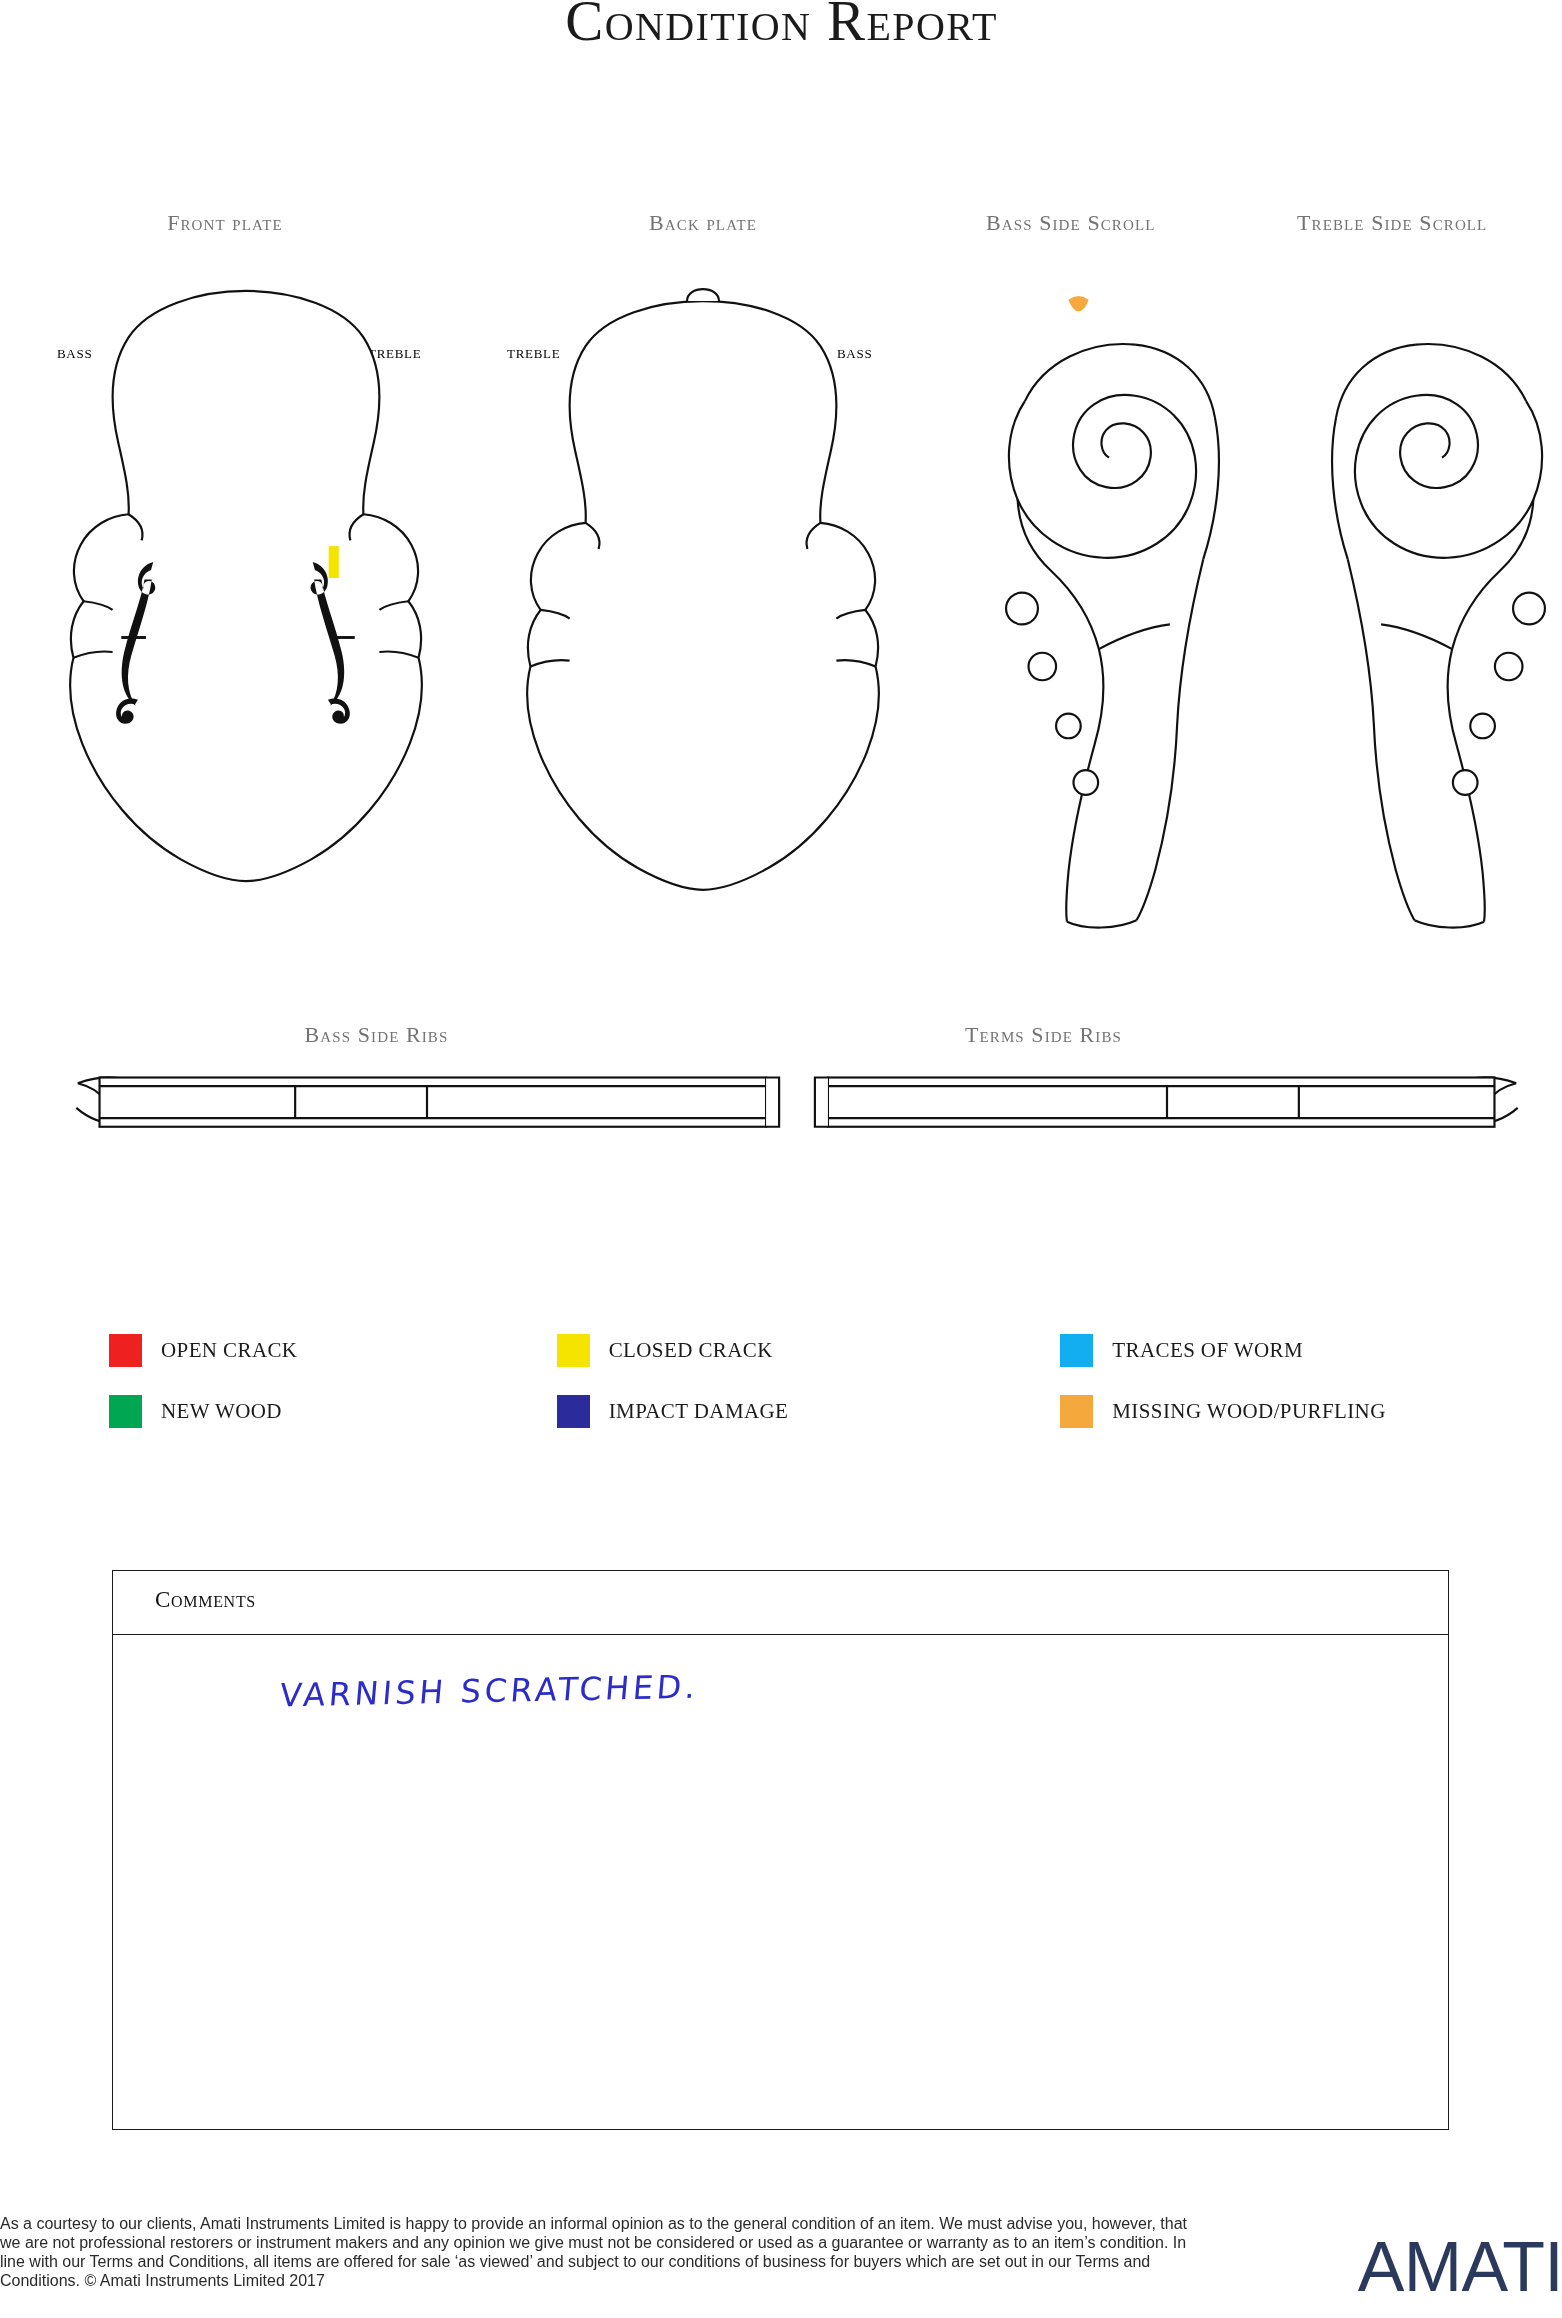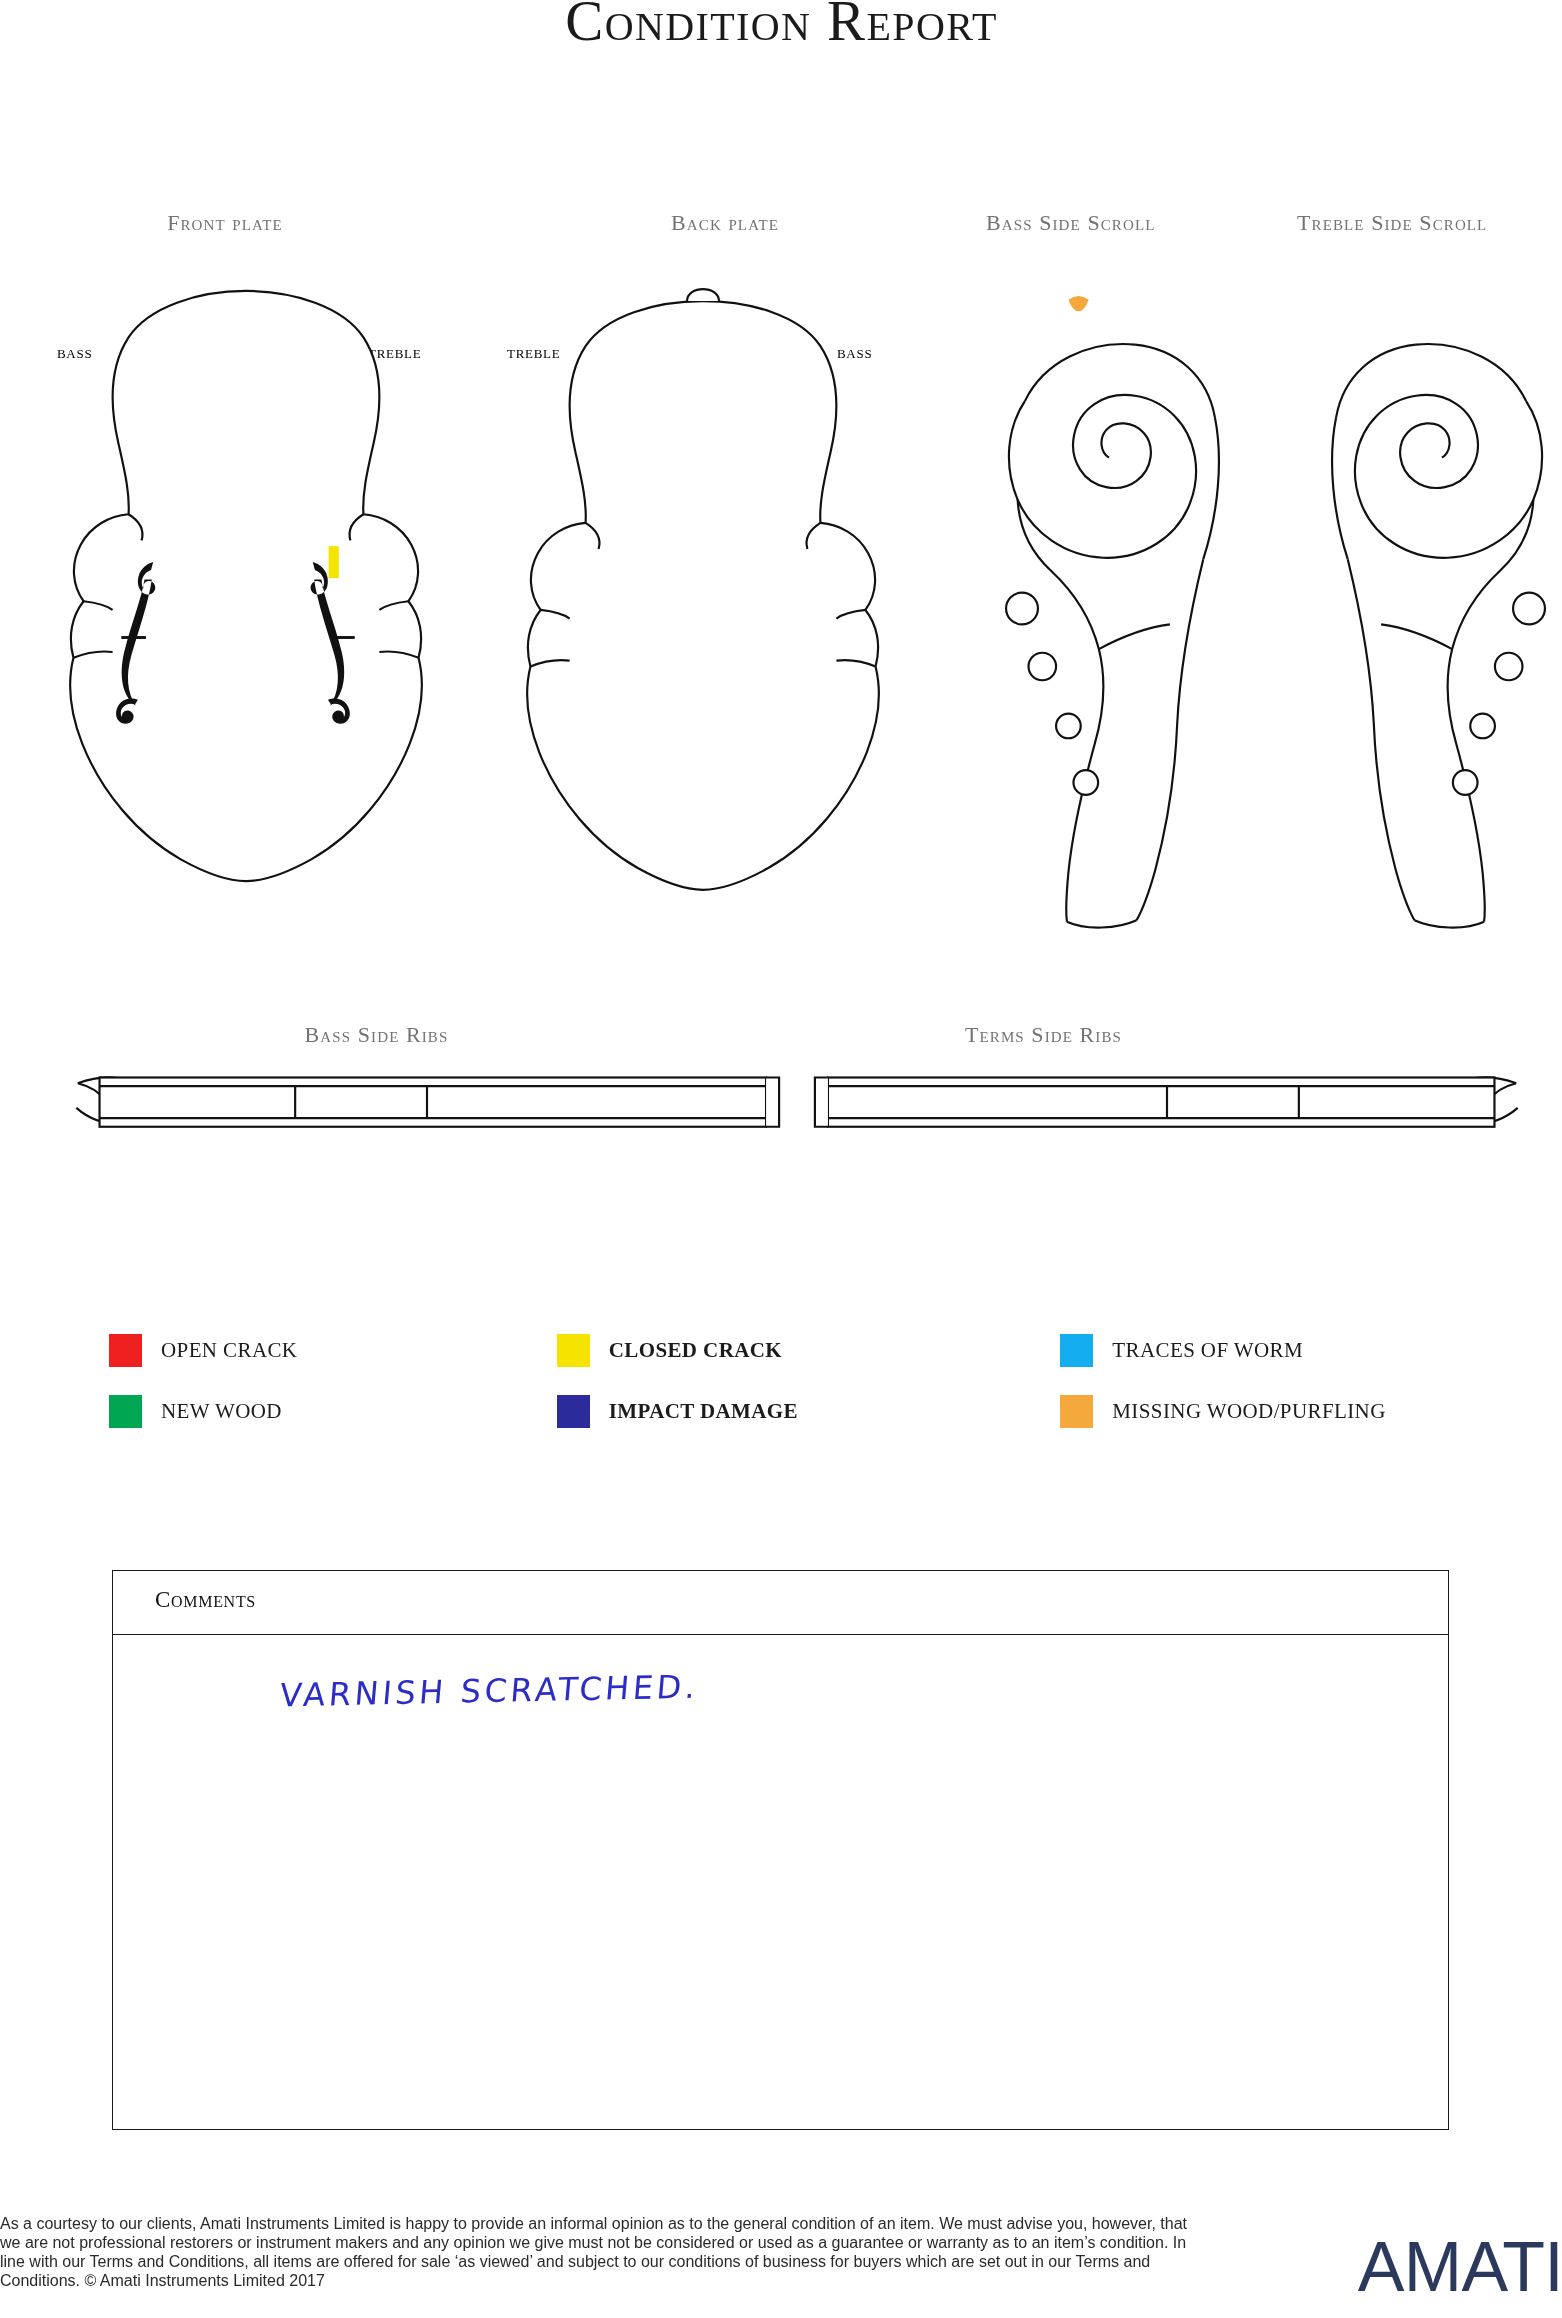--- a/index.html
+++ b/index.html
@@ -76,21 +76,21 @@
     flex: 0 0 33px;
     margin-right: 19px;
   }
   .legend-label {
     font-variant: small-caps;
     font-size: 21px;
     letter-spacing: 0.4px;
     color: #1b1b1b;
     white-space: nowrap;
   }
-  .legend-cell.c2 { width: 36%; font-weight: bold; }
+  .legend-cell.c2 { width: 36%; }
   .legend-cell.c1 { width: 32%; }
   .legend-cell.c3 { width: 32%; }
 
   
   .comments-box {
     position: absolute;
     left: 112px;
     top: 1542px;
     width: 1337px;
     height: 560px;
@@ -149,21 +149,21 @@
   }
 </style>
 </head>
 <body>
 
 <div class="page">
 
   <div class="title">Condition Report</div>
 
   <div class="cap" style="left:80px; top:210px; width:290px;">Front plate</div>
-  <div class="cap" style="left:580px; top:210px; width:290px;">Back plate</div>
+  <div class="cap" style="left:558px; top:210px; width:290px;">Back plate</div>
   <div class="cap" style="left:841px; top:210px; width:725px; text-align:left; padding-left:145px;">Bass Side Scroll</div>
   <div class="cap" style="left:1087px; top:210px; width:725px; text-align:left; padding-left:210px;">Treble Side Scroll</div>
 
   <div class="side-label" style="left:57px; top:346px;">BASS</div>
   <div class="side-label" style="left:368px; top:346px;">TREBLE</div>
   <div class="side-label" style="left:507px; top:346px;">TREBLE</div>
   <div class="side-label" style="left:837px; top:346px;">BASS</div>
 
   <div class="fig" style="left:43px; top:275px;">
     <svg width="406" height="667" viewBox="0 0 560 920" fill="none" xmlns="http://www.w3.org/2000/svg">

